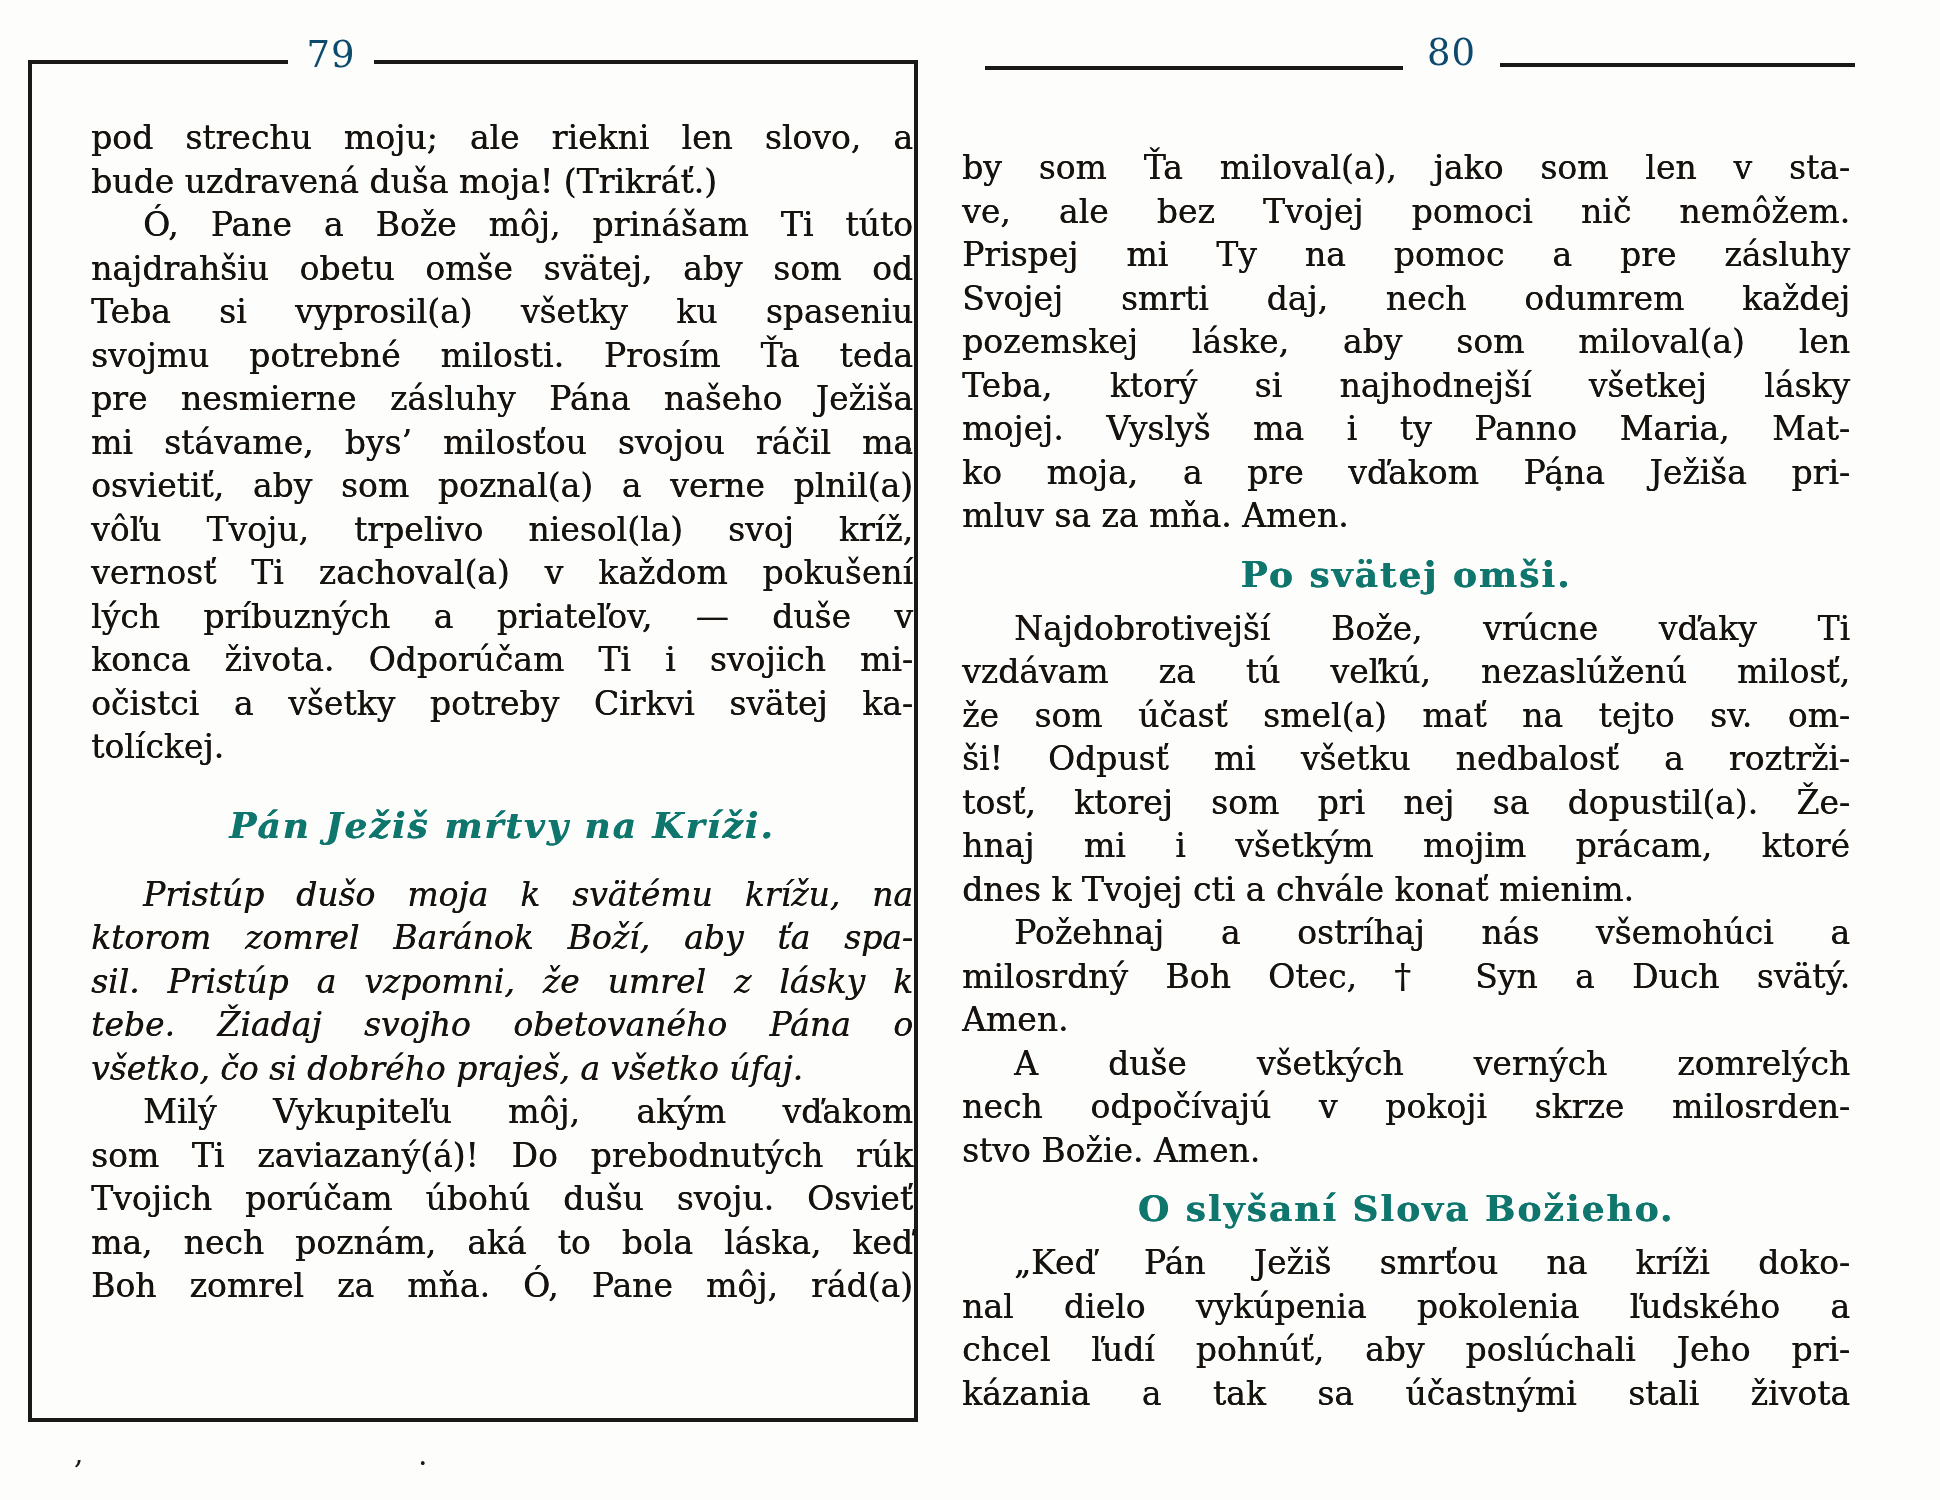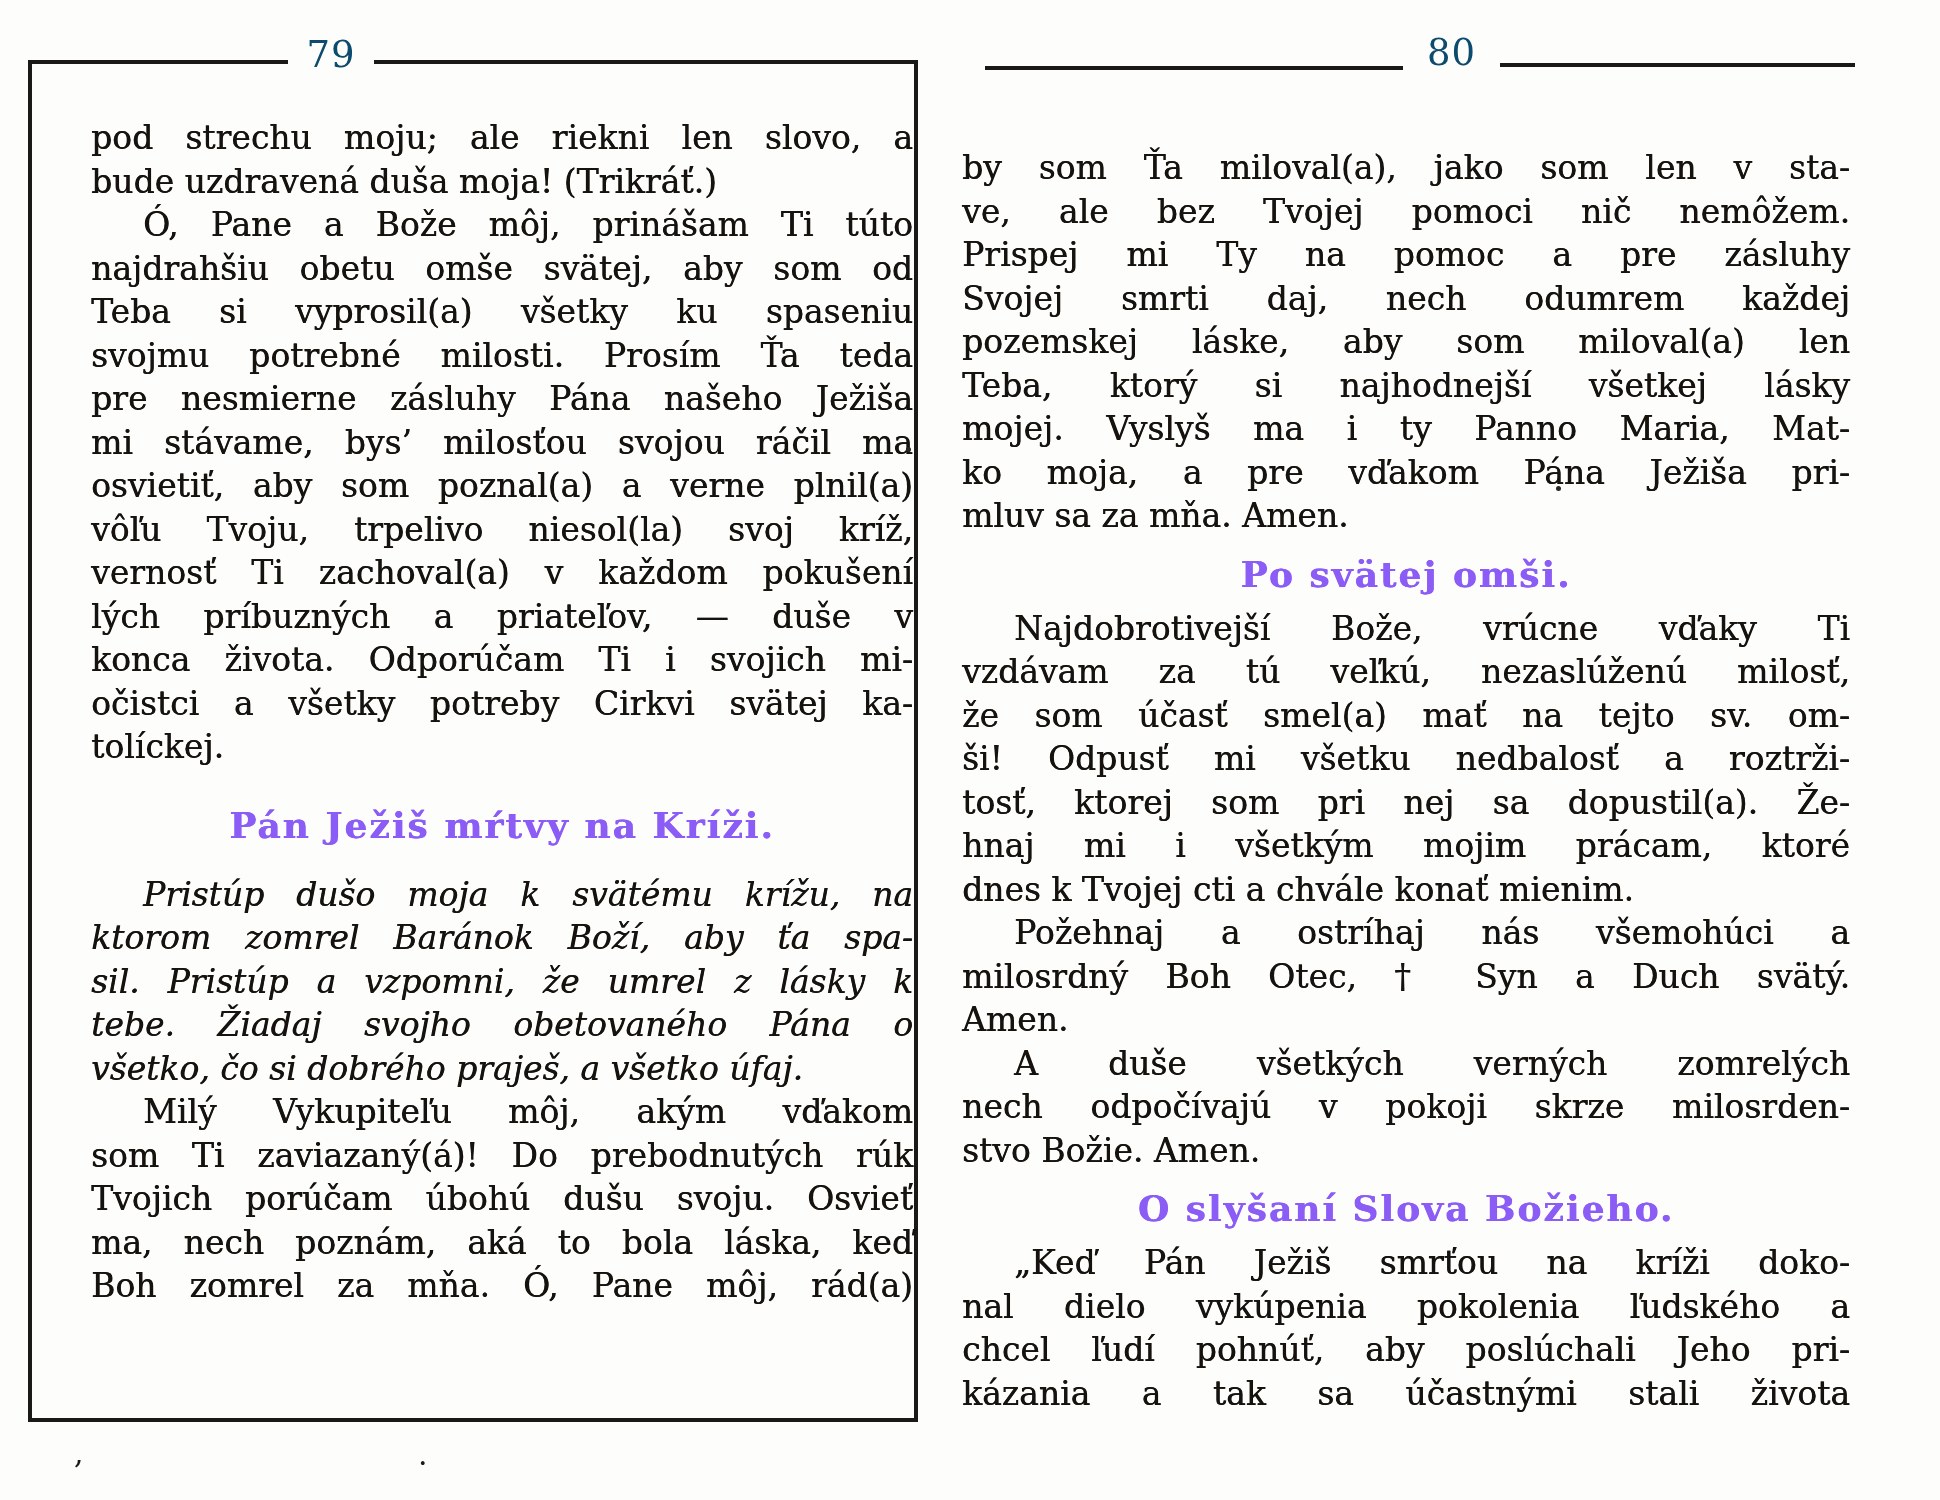--- a/index.html
+++ b/index.html
@@ -27,23 +27,23 @@
   .line{
     text-align:justify; text-align-last:justify;
     white-space:nowrap; overflow:visible;
     text-shadow:0.4px 0 0 currentColor;
   }
   .line.last{text-align-last:left;}
   .line.indent{padding-left:52px;}
   .paragraph.italic .line{font-style:italic;}
   .heading{
     text-align:center; font-weight:bold; font-size:36px; line-height:48px;
-    letter-spacing:2px; color:#8b5cf6; text-shadow:0.5px 0 0 currentColor;
+    letter-spacing:2px; color:#0f766e; text-shadow:0.5px 0 0 currentColor;
   }
-  .col-79 .heading{margin:32px 0 24px;}
+  .col-79 .heading{margin:32px 0 24px;font-style:italic;}
   .col-80 .heading{margin:12px 0 9px;}
   
   .speck{position:absolute; font-size:30px; color:#1b1917; line-height:30px;}
   .dot{position:absolute; width:5px; height:5px; border-radius:50%; background:#2a2722;}
 </style>
 </head>
 <body>
 
 <div class="scan">
 

